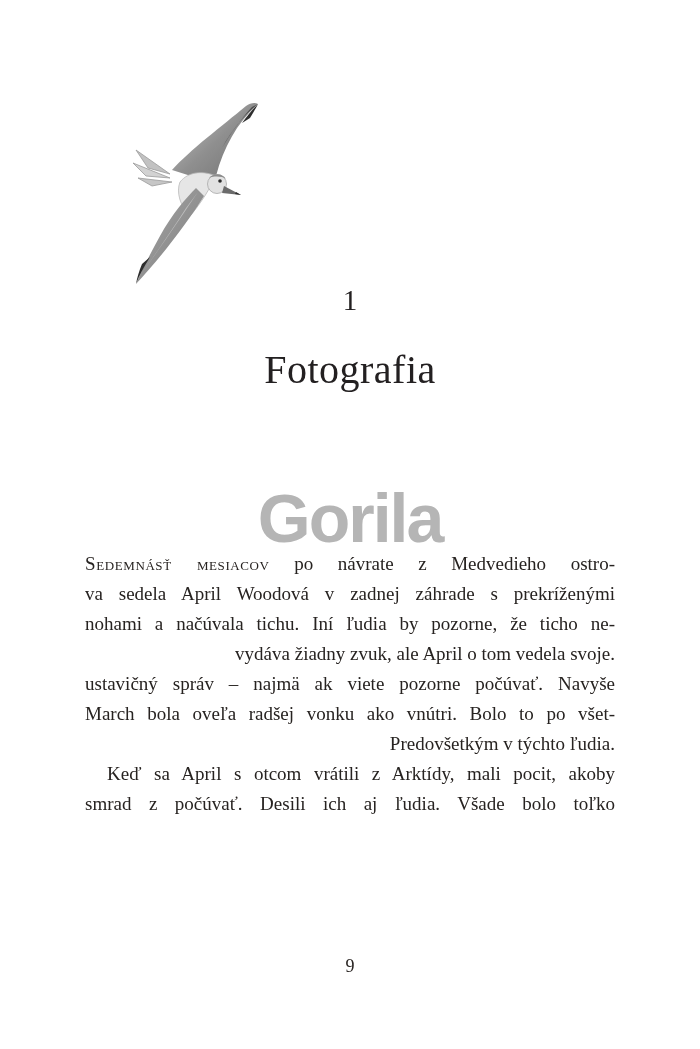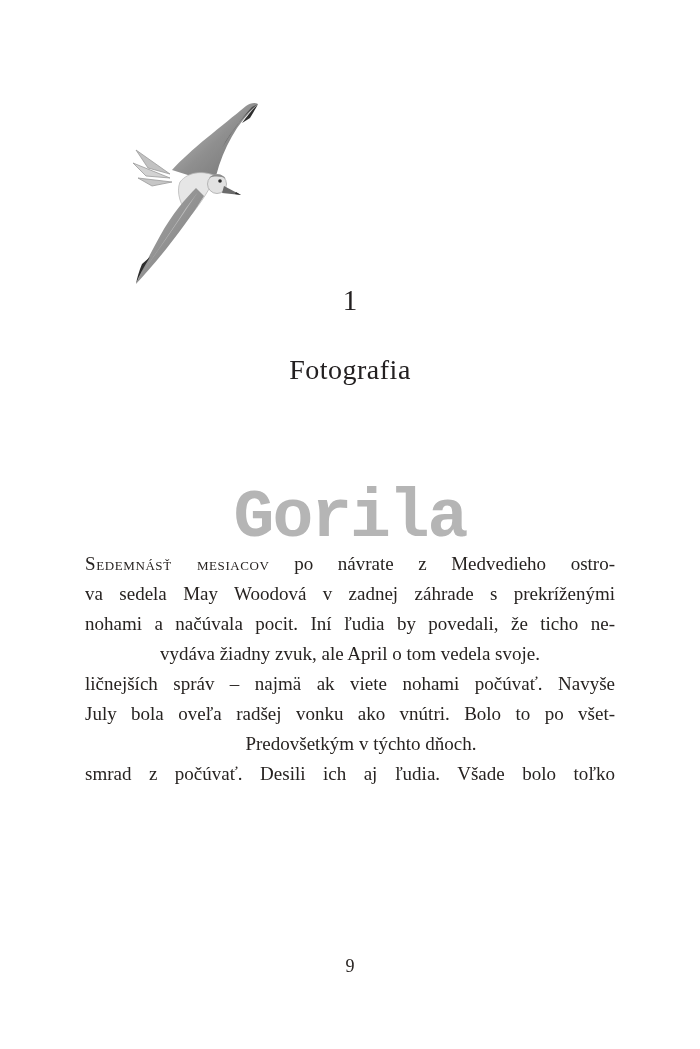--- a/index.html
+++ b/index.html
@@ -29,53 +29,53 @@
     font-size: 29px;
     line-height: 38px;
     color: #232021;
   }
   .chapter-title {
     position: absolute;
     left: 85px;
     width: 530px;
     top: 347px;
     text-align: center;
-    font-size: 28px;
+    font-size: 40px;
     line-height: 46px;
     letter-spacing: 0.5px;
     color: #232021;
   }
   .watermark {
     position: absolute;
     left: 85px;
     width: 530px;
     top: 481px;
     text-align: center;
-    font-family: Liberation Mono, monospace;
+    font-family: Liberation Sans, sans-serif;
     font-weight: bold;
     font-size: 68px;
     line-height: 74px;
     letter-spacing: -2px;
     color: #b5b5b5;
     z-index: 1;
   }
   .body-text {
     position: absolute;
     left: 85px;
     width: 530px;
     top: 549px;
     font-size: 19px;
     color: #272321;
     z-index: 2;
   }
   .line {
     height: 30px;
     line-height: 30px;
     overflow: hidden;
-    text-align: center;
+    text-align: right;
     white-space: normal;
   }
   .line.j { text-align: justify; font-family: Liberation Serif, serif; }
   .line.j::after { content: ""; display: inline-block; width: 100%; }
   .line.indent { text-indent: 22px; }
   .sc { font-variant: small-caps; letter-spacing: 0.6px; }
   .page-number {
     position: absolute;
     left: 85px;
     width: 530px;
@@ -127,24 +127,25 @@
   </svg>
 
   <div class="chapter-number">1</div>
 
   <div class="chapter-title">Fotografia</div>
 
   <div class="watermark">Gorila</div>
 
   <div class="body-text">
       <div class="line j"><span class="sc">Sedemnásť mesiacov</span> po návrate z Medvedieho ostro-</div>
-      <div class="line j">va sedela May Woodová v zadnej záhrade s prekríženými</div>
-      <div class="line j">nohami a načúvala pocit. Iní ľudia by povedali, že ticho ne-</div>
+      <div class="line j">va sedela April Woodová v zadnej záhrade s prekríženými</div>
+      <div class="line j">nohami a načúvala tichu. Iní ľudia by pozorne, že ticho ne-</div>
       <div class="line">vydáva žiadny zvuk, ale April o tom vedela svoje.</div>
-      <div class="line j">ličnejších správ – najmä ak viete nohami počúvať. Navyše</div>
-      <div class="line j">July bola oveľa radšej vonku ako vnútri. Bolo to po všet-</div>
-      <div class="line indent">Predovšetkým v týchto dňoch.</div>
+      <div class="line j">ustavičný správ – najmä ak viete pozorne počúvať. Navyše</div>
+      <div class="line j">March bola oveľa radšej vonku ako vnútri. Bolo to po všet-</div>
+      <div class="line indent">Predovšetkým v týchto ľudia.</div>
+      <div class="line j indent">Keď sa April s otcom vrátili z Arktídy, mali pocit, akoby</div>
       <div class="line j">smrad z počúvať. Desili ich aj ľudia. Všade bolo toľko</div>
     </div>
 
   <div class="page-number">9</div>
 
 </div>
 
 </body></html>

